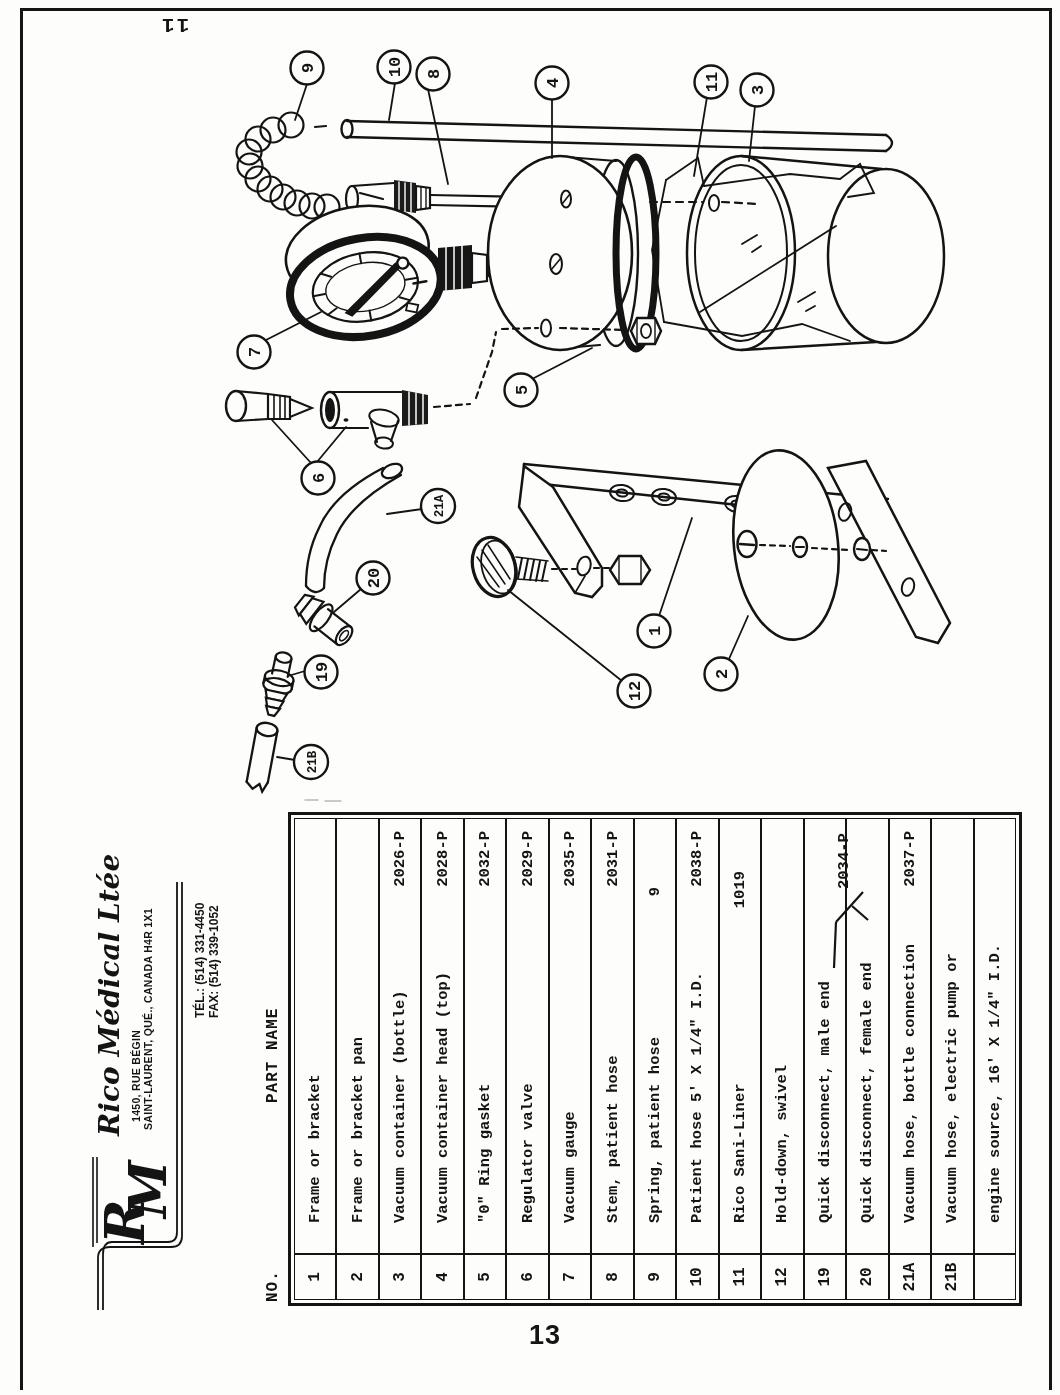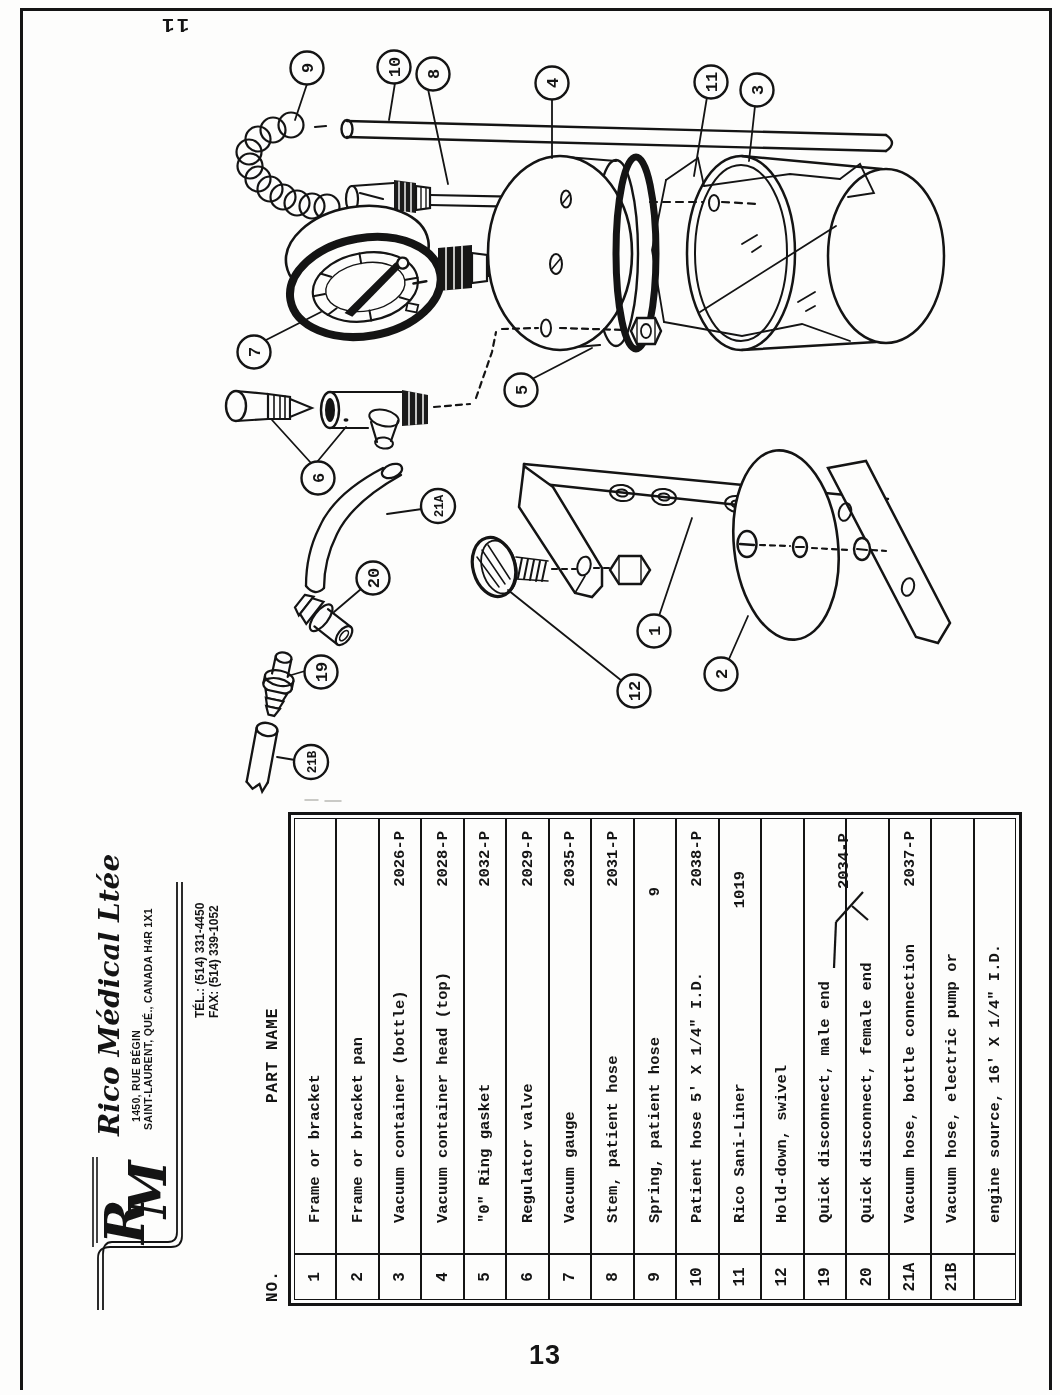--- a/index.html
+++ b/index.html
@@ -480,15 +480,15 @@
       </div>
 
     <svg style="left:330px;top:568px;" width="170" height="60" viewBox="0 0 170 60" stroke="#141414" stroke-width="2.2" fill="none">
       <path d="M8,16 L54,18"></path>
       <path d="M54,18 L84,45"></path>
       <path d="M56,50 L70,34"></path>
     </svg>
     <span style="position:absolute;left:417px;top:585px;font:bold 15.5px 'Liberation Mono',monospace;">2034-P</span>
   </div>
 
-  <div class="pageno" style="left:529px;top:1320px;margin-top:20px;">13</div>
+  <div class="pageno" style="left:529px;top:1320px;">13</div>
 
 </div>
 
 </body></html>

